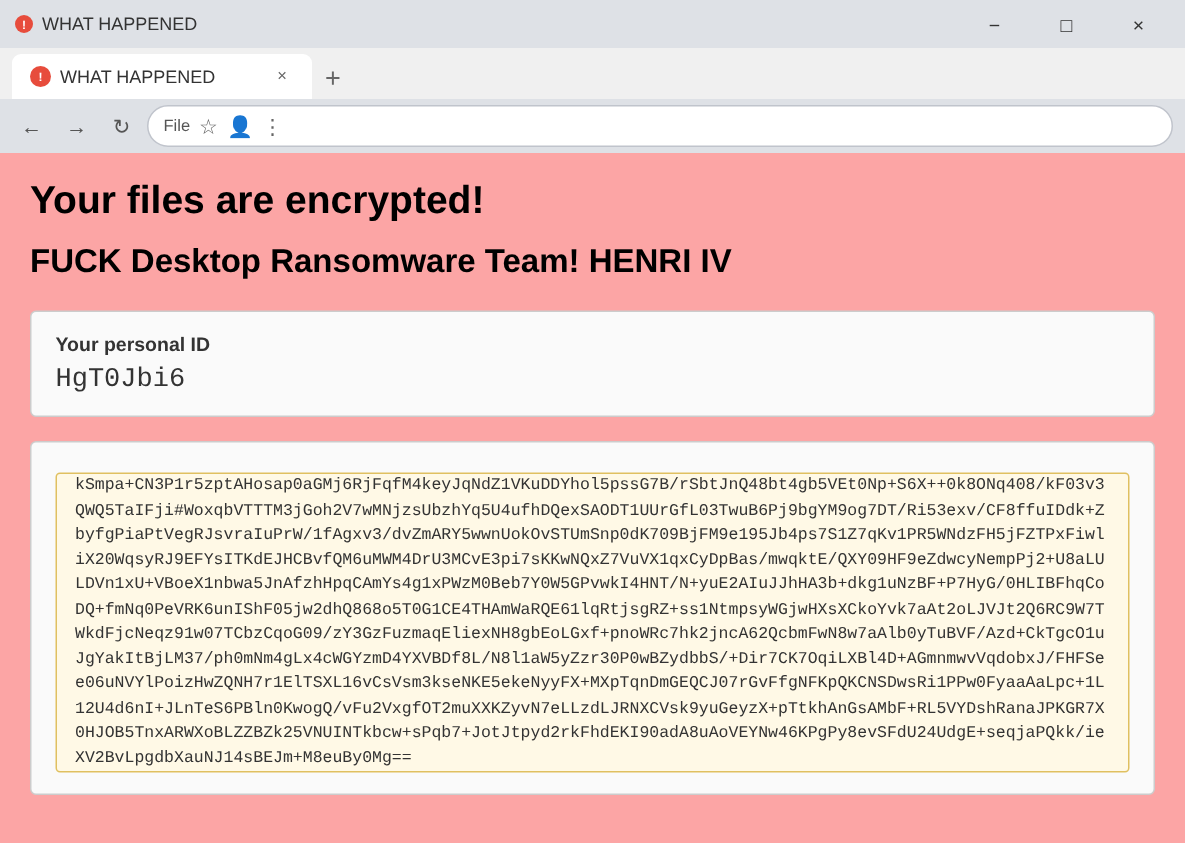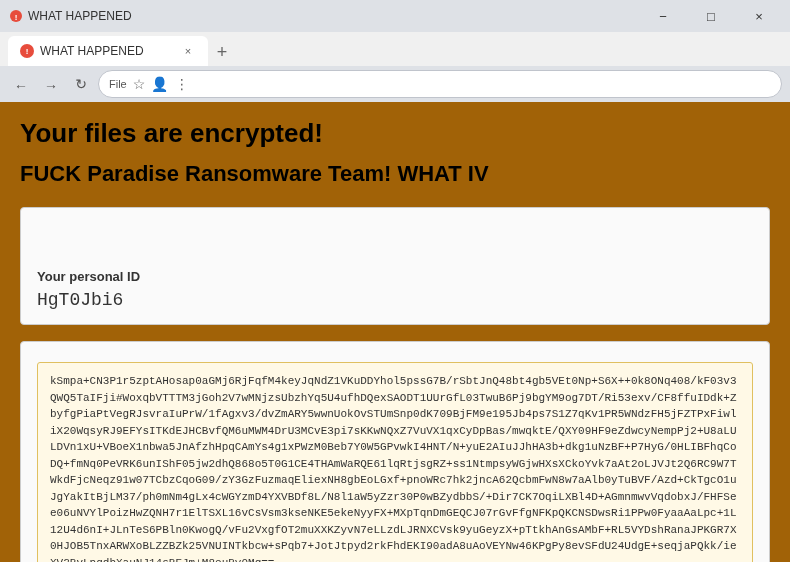--- a/index.html
+++ b/index.html
@@ -161,21 +161,21 @@
     .address-icons {
       display: flex;
       align-items: center;
       gap: 6px;
       color: #666;
       font-size: 14px;
     }
 
     
     .page-content {
-      background: #a16207;
+      background: #fca5a5;
       width: 100%;
       height: calc(562px - 32px - 34px - 36px);
       overflow-y: auto;
       padding: 16px 20px;
     }
 
     .page-title {
       font-size: 26px;
       font-weight: bold;
       color: #000;
@@ -196,34 +196,33 @@
       padding: 14px 16px;
       margin-bottom: 16px;
       background: #fafafa;
     }
 
     .info-label {
       font-size: 13px;
       font-weight: bold;
       color: #333;
       margin-bottom: 6px;
-      margin-top: 47px;
     }
 
     .info-value {
       font-size: 18px;
       color: #333;
       font-family: 'Courier New', monospace;
       word-break: break-all;
     }
 
     .info-key-box {
       background: #fff9e6;
       border: 1px solid #e0c060;
-      padding: 10px 12px;
+      padding: 0 12px;
       font-size: 11px;
       font-family: 'Courier New', monospace;
       word-break: break-all;
       line-height: 1.5;
       color: #333;
       border-radius: 3px;
       margin-top: 6px;
     }
   </style>
 </head>
@@ -266,21 +265,21 @@
         <span>☆</span>
         <span>👤</span>
         <span>⋮</span>
       </div>
     </div>
   </div>
 
   <div class="page-content">
 
     <div class="page-title">Your files are encrypted!</div>
-    <div class="page-subtitle">FUCK Paradise Ransomware Team! WHAT IV</div>
+    <div class="page-subtitle">FUCK Desktop Ransomware Team! HENRI IV</div>
 
     <div class="info-box">
       <div class="info-label">Your personal ID</div>
       <div class="info-value">HgT0Jbi6</div>
     </div>
 
     <div class="info-box">
       <div class="info-key-box">kSmpa+CN3P1r5zptAHosap0aGMj6RjFqfM4keyJqNdZ1VKuDDYhol5pssG7B/rSbtJnQ48bt4gb5VEt0Np+S6X++0k8ONq408/kF03v3QWQ5TaIFji#WoxqbVTTTM3jGoh2V7wMNjzsUbzhYq5U4ufhDQexSAODT1UUrGfL03TwuB6Pj9bgYM9og7DT/Ri53exv/CF8ffuIDdk+ZbyfgPiaPtVegRJsvraIuPrW/1fAgxv3/dvZmARY5wwnUokOvSTUmSnp0dK709BjFM9e195Jb4ps7S1Z7qKv1PR5WNdzFH5jFZTPxFiwliX20WqsyRJ9EFYsITKdEJHCBvfQM6uMWM4DrU3MCvE3pi7sKKwNQxZ7VuVX1qxCyDpBas/mwqktE/QXY09HF9eZdwcyNempPj2+U8aLULDVn1xU+VBoeX1nbwa5JnAfzhHpqCAmYs4g1xPWzM0Beb7Y0W5GPvwkI4HNT/N+yuE2AIuJJhHA3b+dkg1uNzBF+P7HyG/0HLIBFhqCoDQ+fmNq0PeVRK6unIShF05jw2dhQ868o5T0G1CE4THAmWaRQE61lqRtjsgRZ+ss1NtmpsyWGjwHXsXCkoYvk7aAt2oLJVJt2Q6RC9W7TWkdFjcNeqz91w07TCbzCqoG09/zY3GzFuzmaqEliexNH8gbEoLGxf+pnoWRc7hk2jncA62QcbmFwN8w7aAlb0yTuBVF/Azd+CkTgcO1uJgYakItBjLM37/ph0mNm4gLx4cWGYzmD4YXVBDf8L/N8l1aW5yZzr30P0wBZydbbS/+Dir7CK7OqiLXBl4D+AGmnmwvVqdobxJ/FHFSee06uNVYlPoizHwZQNH7r1ElTSXL16vCsVsm3kseNKE5ekeNyyFX+MXpTqnDmGEQCJ07rGvFfgNFKpQKCNSDwsRi1PPw0FyaaAaLpc+1L12U4d6nI+JLnTeS6PBln0KwogQ/vFu2VxgfOT2muXXKZyvN7eLLzdLJRNXCVsk9yuGeyzX+pTtkhAnGsAMbF+RL5VYDshRanaJPKGR7X0HJOB5TnxARWXoBLZZBZk25VNUINTkbcw+sPqb7+JotJtpyd2rkFhdEKI90adA8uAoVEYNw46KPgPy8evSFdU24UdgE+seqjaPQkk/ieXV2BvLpgdbXauNJ14sBEJm+M8euBy0Mg==</div>
     </div>
 

